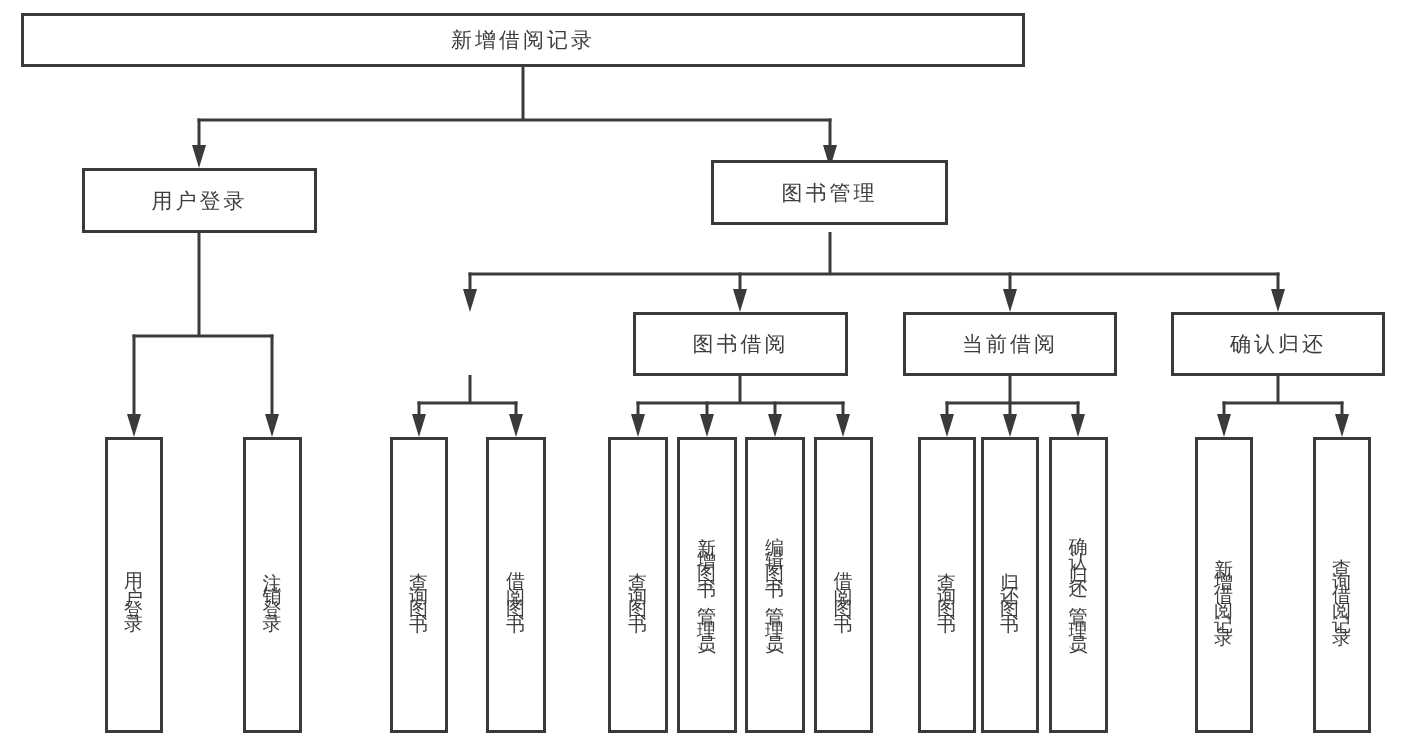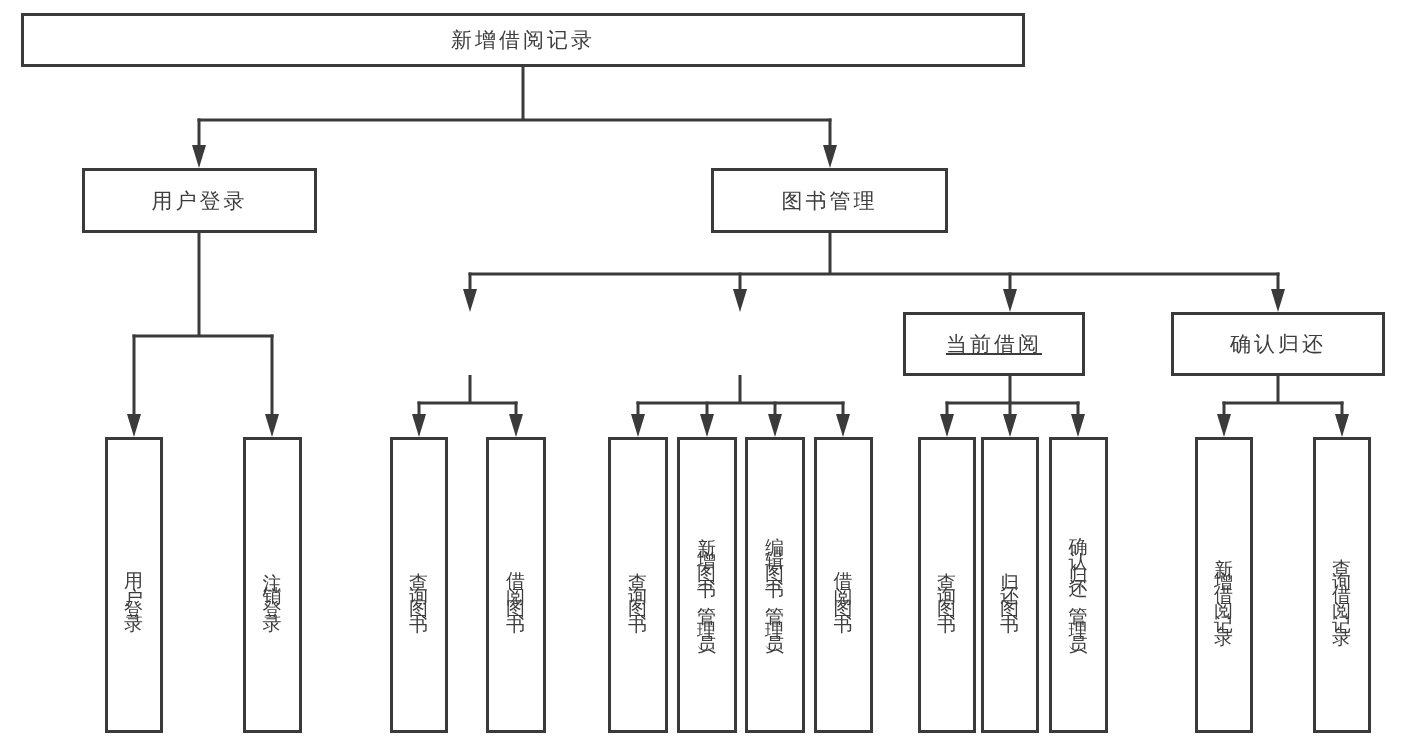--- a/index.html
+++ b/index.html
@@ -116,23 +116,24 @@
     <path d="M1222.5 403 H1343.5" fill="none"></path>
     <path d="M1224 401.5 V418" fill="none"></path>
     <path d="M1342 401.5 V418" fill="none"></path>
     <polygon points="1217,414 1231,414 1224,437" stroke="none"></polygon>
     <polygon points="1335,414 1349,414 1342,437" stroke="none"></polygon>
   </svg>
 
   <div class="node" style="left:21px; top:13px; width:1004px; height:54px;">新增借阅记录</div>
 
   <div class="node" style="left:82px; top:168px; width:235px; height:65px;">用户登录</div>
-  <div class="node" style="left:711px; top:168px; width:237px; height:65px;">图书管理</div>
+  <div class="node" style="left:711px; top:160px; width:237px; height:65px;">图书管理</div>
 
-  <div class="node" style="left:903px; top:312px; width:182px; height:64px;text-decoration:underline;">当前借阅</div>
+  <div class="node" style="left:633px; top:312px; width:215px; height:64px;">图书借阅</div>
+  <div class="node" style="left:903px; top:312px; width:214px; height:64px;">当前借阅</div>
   <div class="node" style="left:1171px; top:312px; width:214px; height:64px;">确认归还</div>
 
   <div class="vnode" style="left:105px; top:437px; width:58px; height:296px;">用户登录</div>
   <div class="vnode" style="left:243px; top:437px; width:59px; height:296px;">注销登录</div>
 
   <div class="vnode" style="left:390px; top:437px; width:58px; height:296px;">查询图书</div>
   <div class="vnode" style="left:486px; top:437px; width:60px; height:296px;">借阅图书</div>
 
   <div class="vnode" style="left:608px; top:437px; width:60px; height:296px;">查询图书</div>
   <div class="vnode" style="left:677px; top:437px; width:60px; height:296px;">新增图书（管理员）</div>

